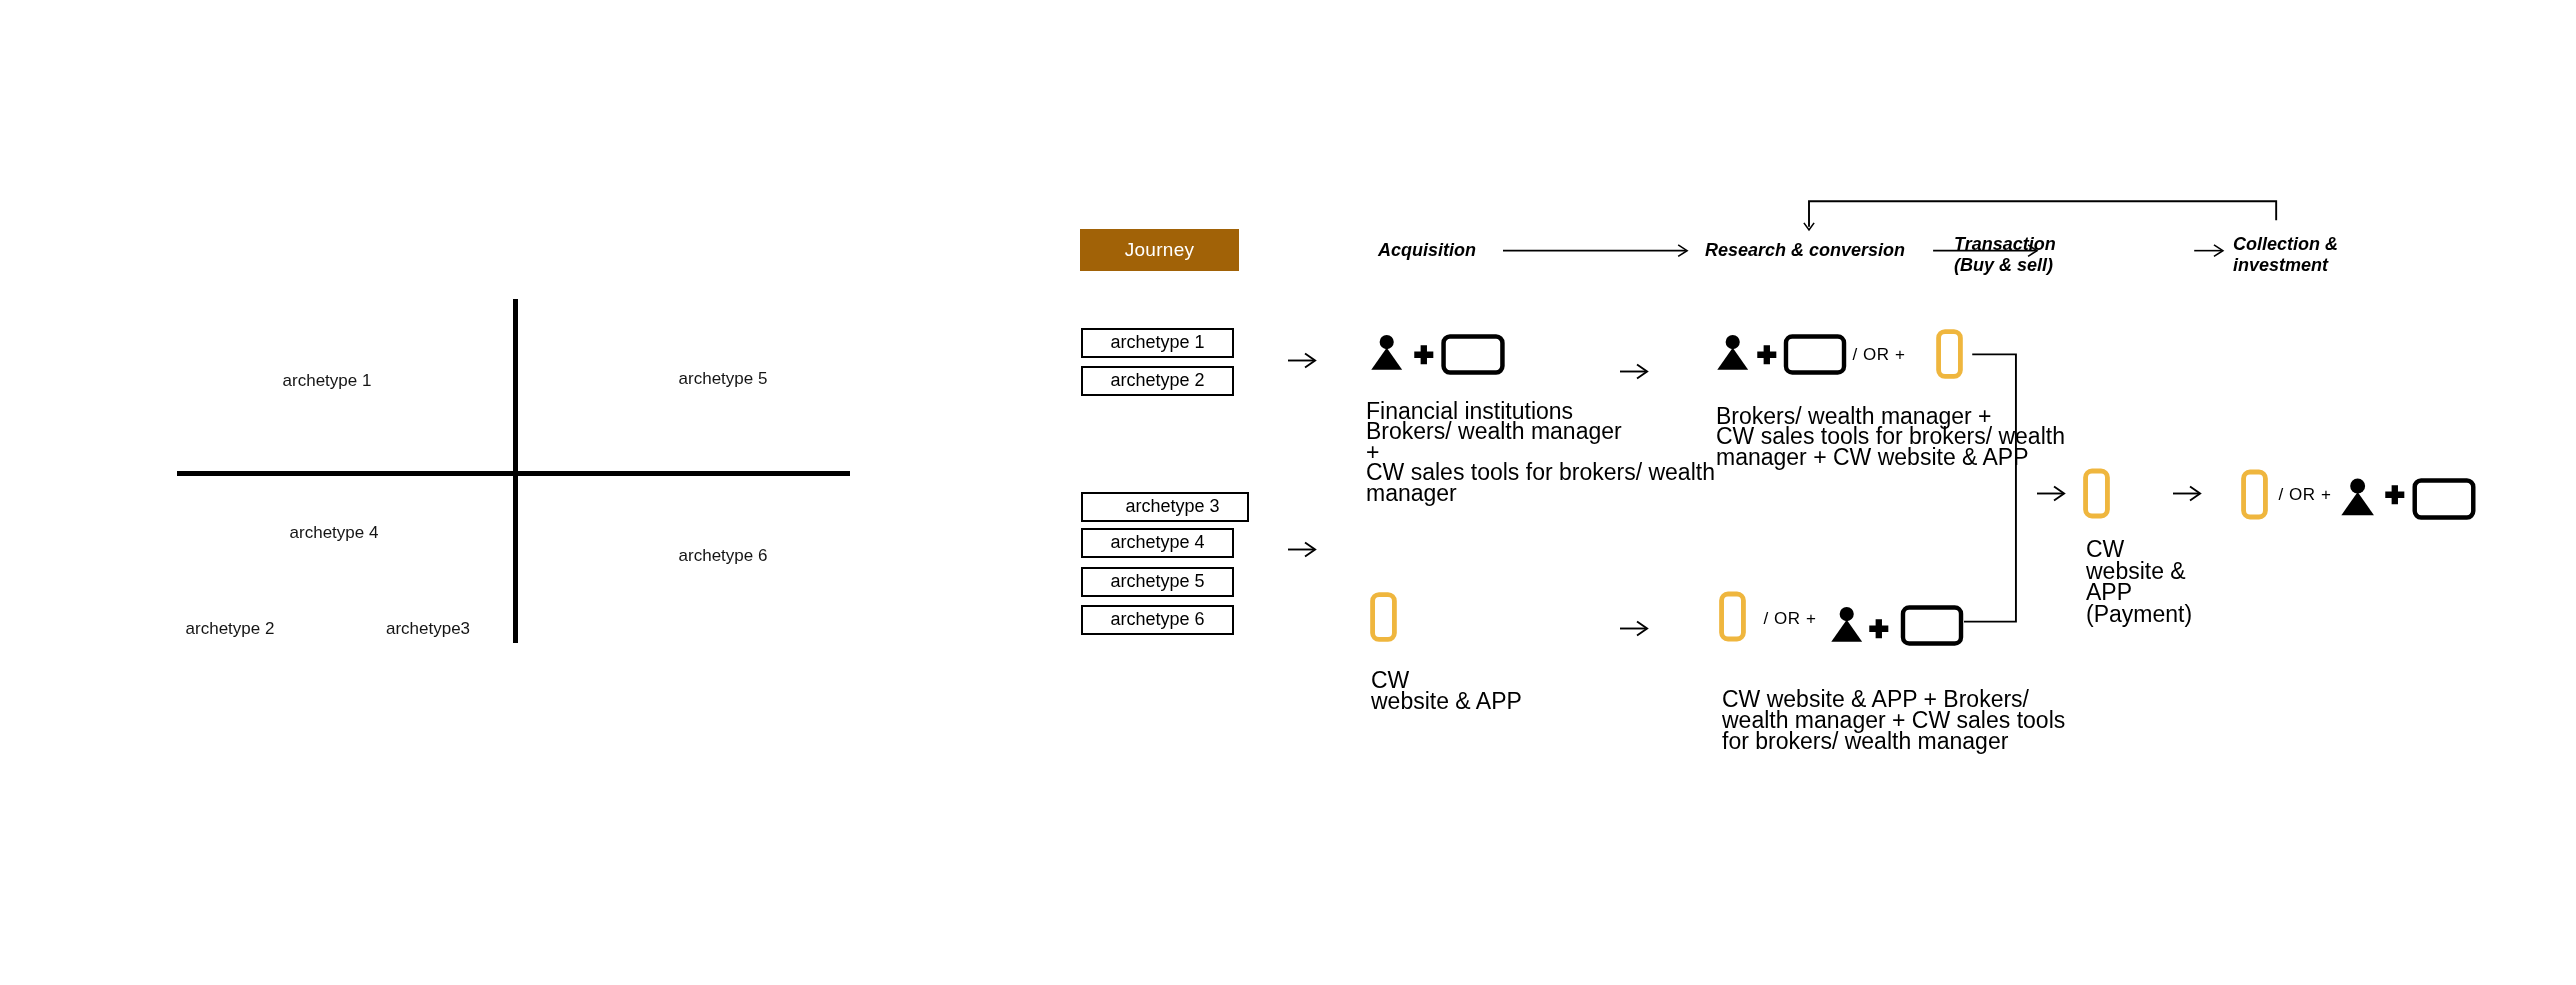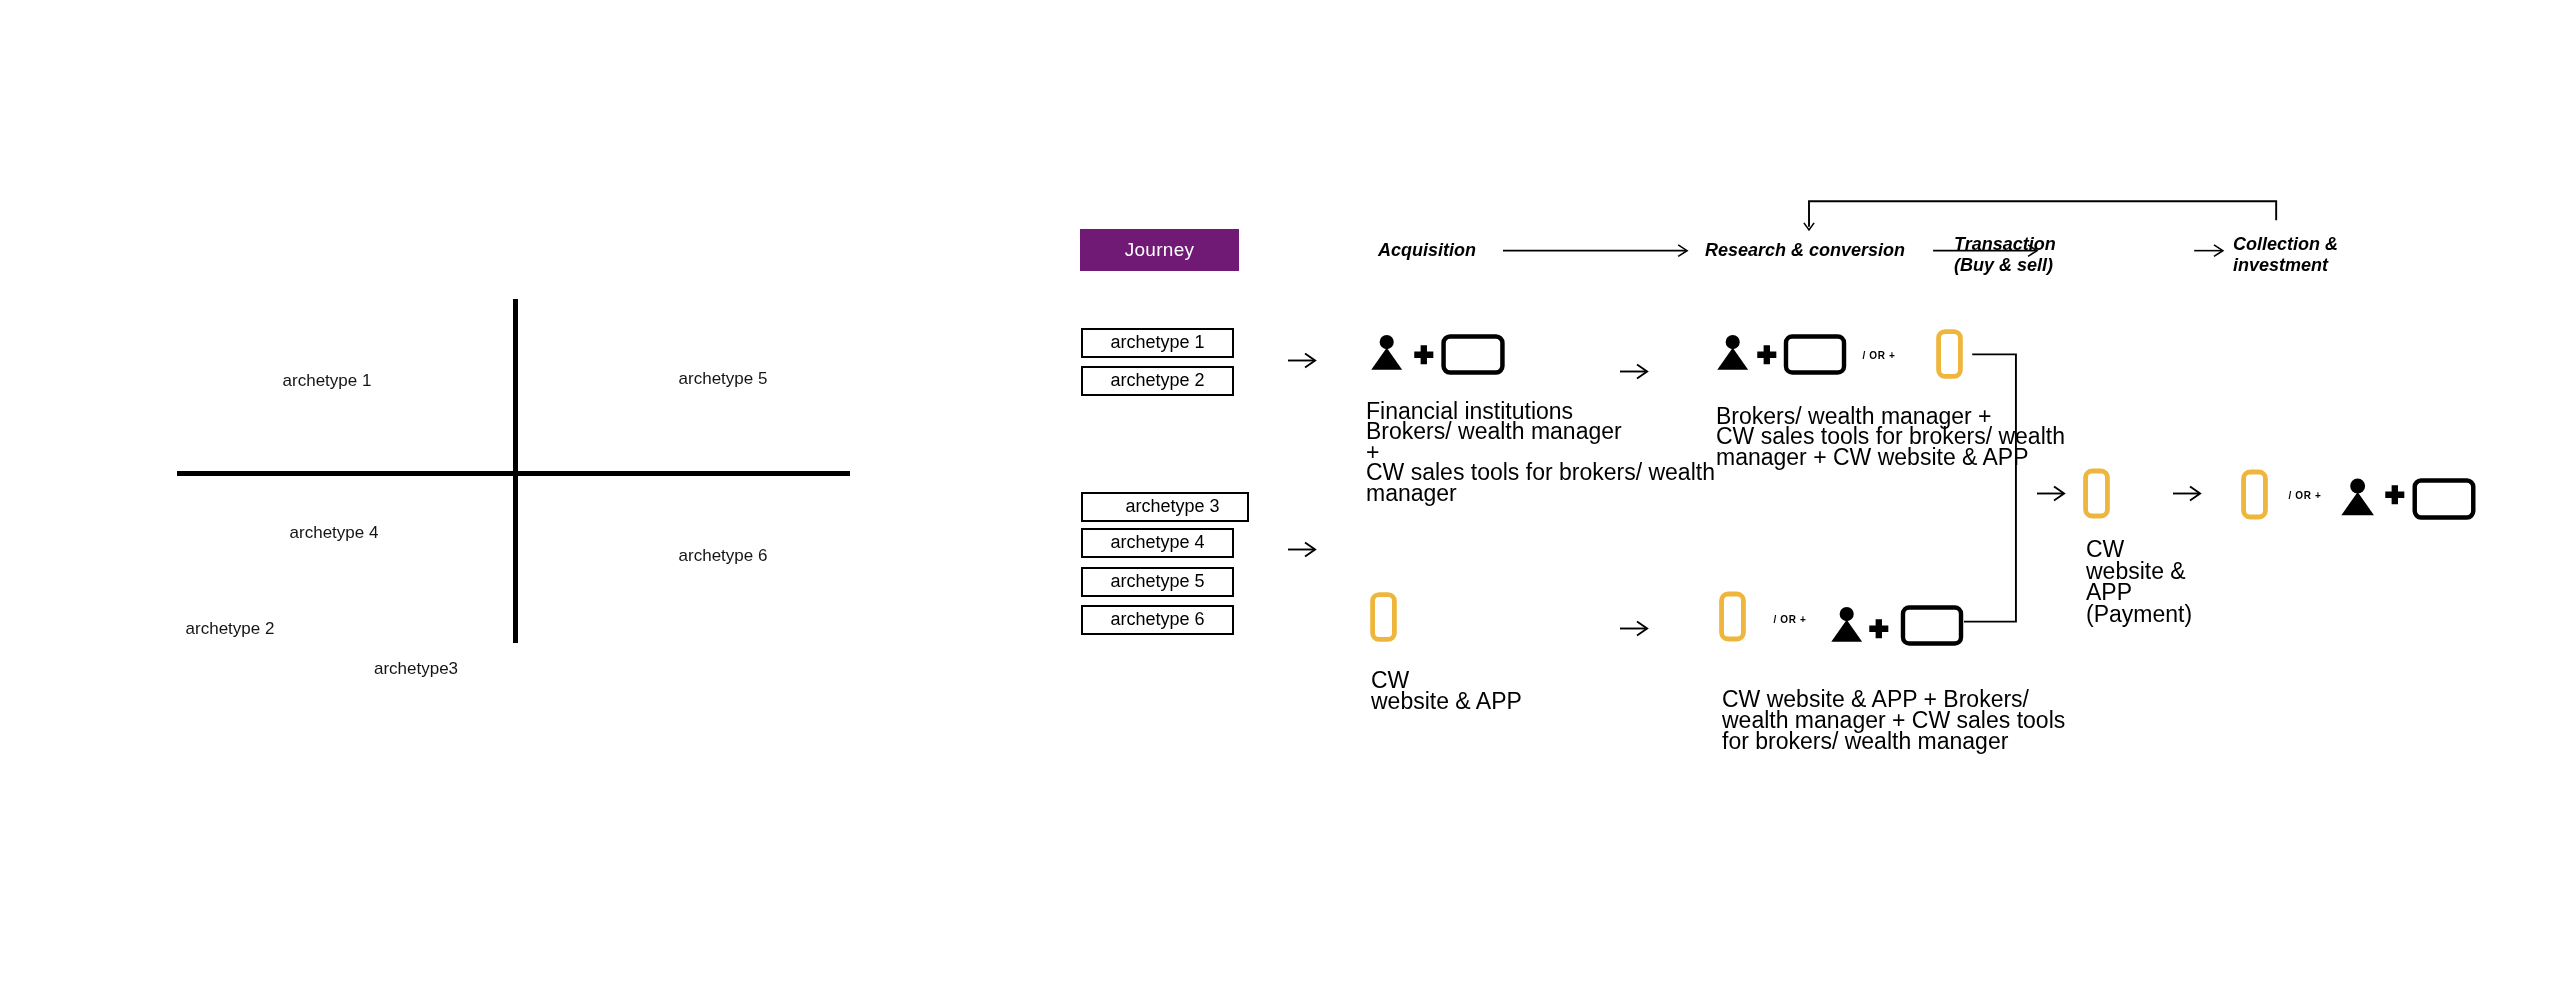--- a/index.html
+++ b/index.html
@@ -4,44 +4,44 @@
 <style>
   html,body{margin:0;padding:0;background:#ffffff;}
   body{width:2576px;height:986px;position:relative;overflow:hidden;
        font-family:"Liberation Sans", sans-serif;color:#000;}
   .abs{position:absolute;}
   .ctr{transform:translate(-50%,-50%);white-space:nowrap;}
   
   .qline{background:#000;}
   .qlabel{font-size:17px;color:#151515;}
   
-  .journey-box{background:#701a75;color:#fff;display:flex;align-items:center;justify-content:center;
+  .journey-box{background:#a16207;color:#fff;display:flex;align-items:center;justify-content:center;
                font-size:19px;letter-spacing:0.3px;}
   .stage{font-size:18px;font-weight:bold;line-height:21px;white-space:nowrap;font-style:italic;}
   
   .abox{border:2.5px solid #000;background:#fff;display:flex;align-items:center;justify-content:center;
         font-size:18px;white-space:nowrap;}
   
   .note{font-size:23px;line-height:20.4px;white-space:nowrap;}
   .note.lh33{line-height:21px;}
   .note.lh34{line-height:21.6px;}
-  .orplus{font-size:10px;font-weight:bold;letter-spacing:0.6px;white-space:nowrap;}
+  .orplus{font-size:17px;font-weight:normal;letter-spacing:0.6px;white-space:nowrap;}
   svg{display:block;overflow:visible;}
 </style>
 </head>
 <body>
 
 <div class="abs qline" style="left:177px;top:471px;width:673px;height:4.5px;"></div>
 <div class="abs qline" style="left:513px;top:299px;width:4.5px;height:344px;"></div>
 <div class="abs ctr qlabel" style="left:327px;top:381px;">archetype 1</div>
 <div class="abs ctr qlabel" style="left:723px;top:379px;">archetype 5</div>
 <div class="abs ctr qlabel" style="left:334px;top:533px;">archetype 4</div>
 <div class="abs ctr qlabel" style="left:723px;top:556px;">archetype 6</div>
 <div class="abs ctr qlabel" style="left:230px;top:629px;">archetype 2</div>
-<div class="abs ctr qlabel" style="left:416px;top:629px;margin-top:40px;">archetype3</div>
+<div class="abs ctr qlabel" style="left:428px;top:629px;">archetype3</div>
 
 <div class="abs journey-box" style="left:1080px;top:229px;width:159px;height:42px;">
   <span>Journey</span>
 </div>
 
 <div class="abs stage" style="left:1378px;top:240px;">Acquisition</div>
 
 <svg class="abs" style="left:1503px;top:243px;" width="186" height="15.3" viewBox="0 0 292 24">
   <line x1="0" y1="12" x2="287" y2="12" stroke="#000" stroke-width="2.5"></line>
   <polyline points="275,3 289,12 275,21" fill="none" stroke="#000" stroke-width="2.5"></polyline>

